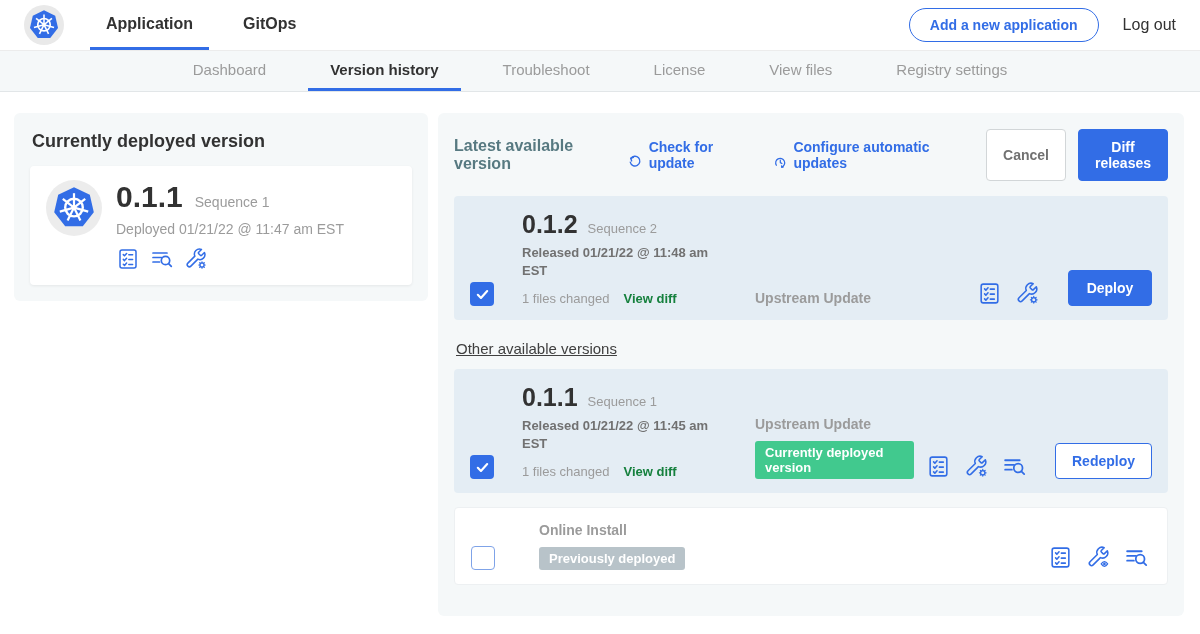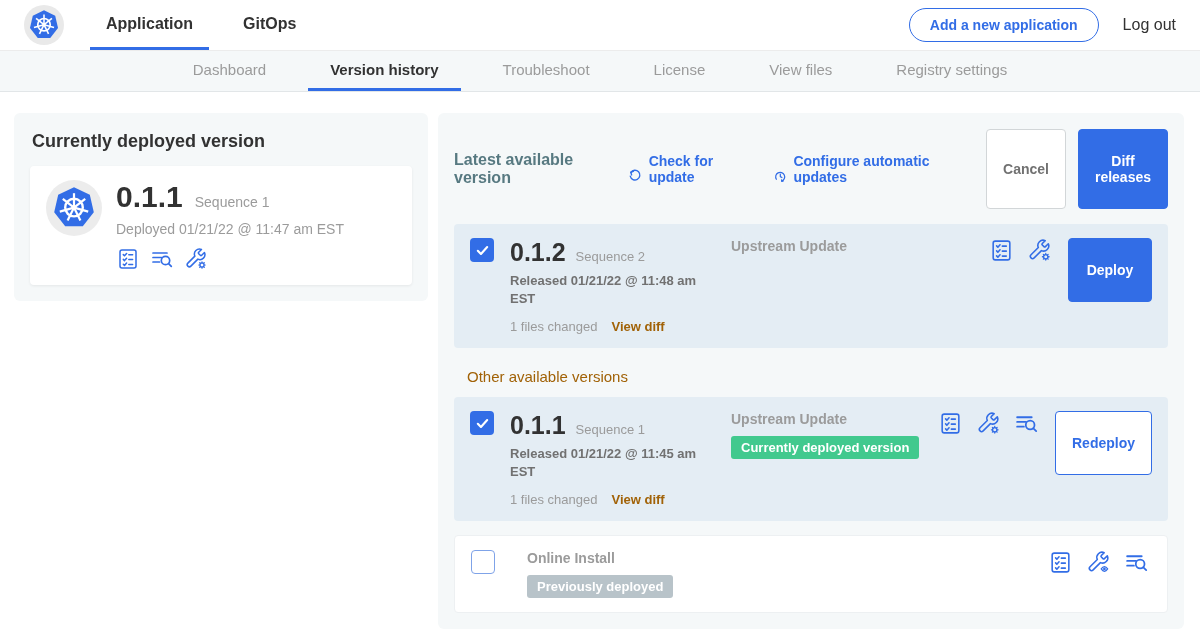--- a/index.html
+++ b/index.html
@@ -44,51 +44,51 @@
   .icon-row { display:flex; align-items:center; gap:10px; color:#326DE6; }
   .icon-row svg, .vicons svg { display:block; cursor:pointer; }
 
   .right-panel { flex:1; background:#f5f8f9; border-radius:6px; padding:16px; min-height:503px; }
 
   .rp-header { display:flex; align-items:center; margin-bottom:15px; }
   .rp-title { font-size:16px; font-weight:700; color:#577981; margin-right:18px; }
   .rp-link { display:flex; align-items:flex-end; gap:6px; color:#326DE6; font-size:14px;
     font-weight:700; margin-right:26px; cursor:pointer; }
   .rp-buttons { margin-left:auto; display:flex; gap:12px; }
-  .btn { font-family:inherit; font-size:14px; font-weight:700; padding:23px 16px;
+  .btn { font-family:inherit; font-size:14px; font-weight:700; padding:9px 16px;
     border-radius:4px; cursor:pointer; }
   .btn-cancel { background:#fff; border:1px solid #d2d6d8; color:#717171; }
   .btn-primary { background:#326DE6; border:1px solid #326DE6; color:#fff; }
   .btn-outline { background:#fff; border:1px solid #326DE6; color:#326DE6; }
 
-  .vrow { border-radius:4px; padding:14px 16px; display:flex; align-items:flex-start; margin-bottom:0; }
+  .vrow { border-radius:4px; padding:14px 16px; display:flex; align-items:flex-end; margin-bottom:0;gap:12px; }
   .vrow.selected { background:#e4edf4; }
   .vrow.plain { background:#fff; border:1px solid #edf0f2; }
   .checkbox { width:24px; height:24px; border-radius:4px; margin-right:16px; flex-shrink:0;
     cursor:pointer; display:flex; align-items:center; justify-content:center; }
   .checkbox.checked { background:#326DE6; }
   .checkbox.unchecked { background:#fff; border:1px solid #7fa3e8; }
   .vinfo { width:205px; flex-shrink:0; }
   .vinfo .vline { display:flex; align-items:baseline; gap:10px; }
   .vnum { font-size:25px; font-weight:700; color:#323232; }
   .vseq { font-size:13px; color:#9b9b9b; }
   .vreleased { font-size:13px; font-weight:700; color:#717171; max-width:190px;
     margin:5px 0 0; line-height:1.35; }
   .vfiles { font-size:13px; color:#9b9b9b; margin-top:12px; display:flex; gap:14px; }
-  .vfiles a { color:#a16207; font-weight:700; text-decoration:none; cursor:pointer; }
+  .vfiles a { color:#15803d; font-weight:700; text-decoration:none; cursor:pointer; }
   .vsource { flex:1; padding-left:16px; }
   .vsource-label { font-size:14px; font-weight:700; color:#9b9b9b; }
   .badge { display:inline-block; margin-top:9px; padding:4px 10px; border-radius:3px;
     color:#fff; font-size:13px; font-weight:700; }
   .badge.green { background:#41c98e; }
   .badge.gray { background:#b8c3c9; }
   .vicons { display:flex; align-items:center; gap:13px; color:#326DE6; margin-right:16px; }
   .vrow .btn { min-width:84px; }
 
-  .other-title { font-size:15px; color:#a16207; margin:20px 13px 12px; font-weight:400; }
+  .other-title { font-size:15px; color:#404040; margin:20px 2px 12px; font-weight:400;text-decoration:underline; }
   .gap { height:14px; }
 </style>
 </head>
 <body>
 
 <header class="topnav">
   <div class="logo-wrap">
     <div class="logo-circle">
       <svg width="34" height="34" viewBox="0 0 24 24">
         <polygon points="12,1.6 19.9,5.4 21.9,14.1 16.4,21.1 7.6,21.1 2.1,14.1 4.1,5.4" fill="#326DE6" rx="2"></polygon>

